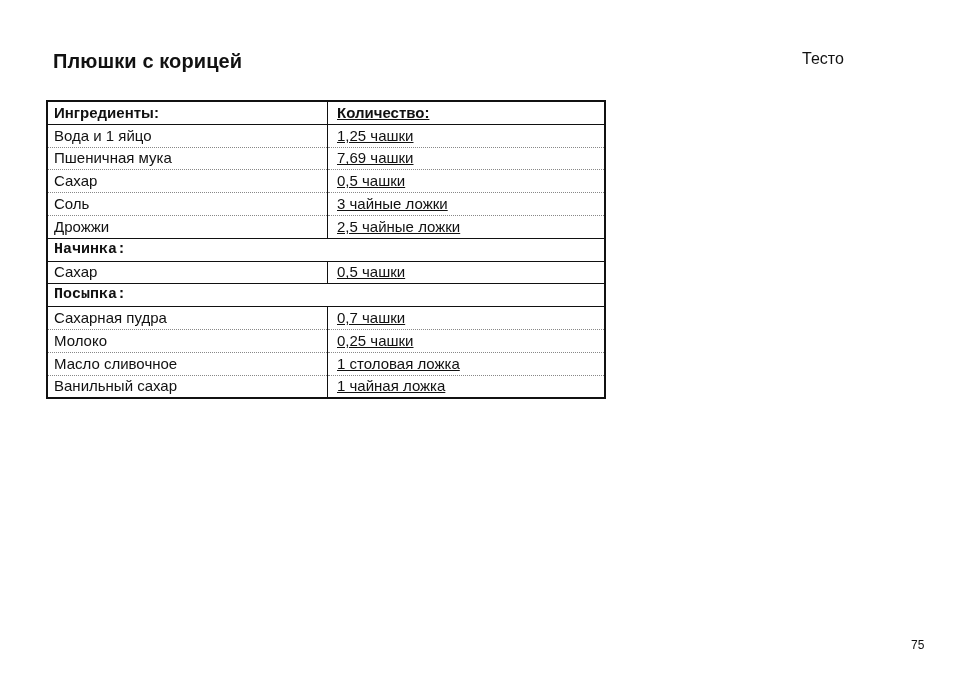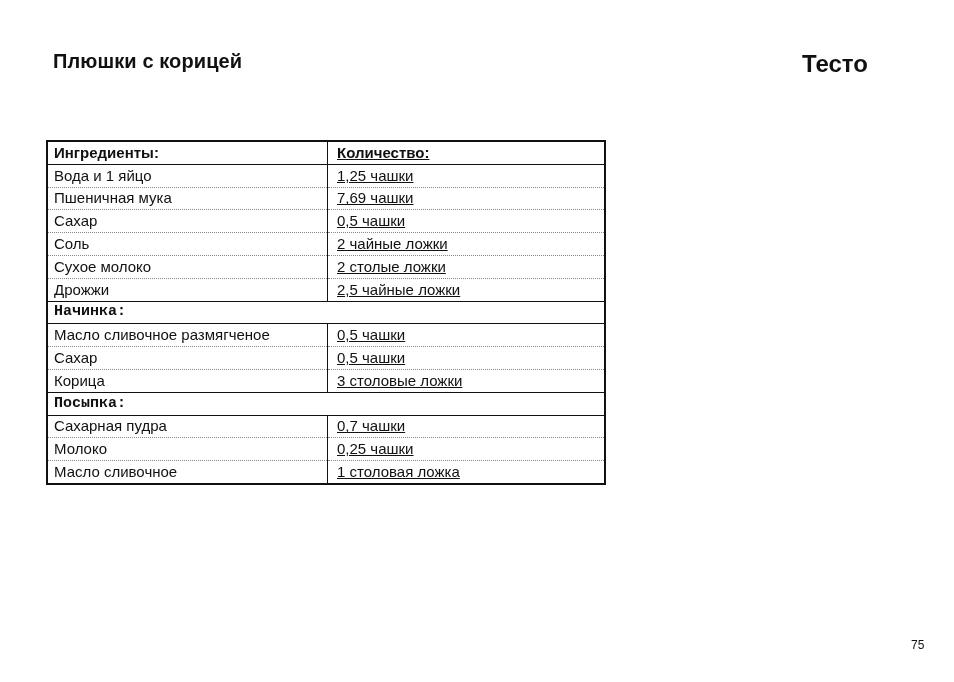--- a/index.html
+++ b/index.html
@@ -6,33 +6,32 @@
     body {
       width: 954px; height: 682px; position: relative; overflow: hidden;
       font-family: "Liberation Sans", sans-serif; color: #111111;
     }
     .title-left {
       position: absolute; left: 53px; top: 50px;
       font-size: 20px; font-weight: bold; letter-spacing: 0.1px;
     }
     .title-right {
       position: absolute; left: 802px; top: 50px;
-      font-size: 24px; font-weight: bold;
+      font-size: 16px; font-weight: normal;
     }
     .page-number {
       position: absolute; left: 911px; top: 638px;
       font-size: 12px;
     }
     table.recipe {
       position: absolute; left: 46px; top: 100px;
       width: 560px;
       border-collapse: collapse;
       border: 2px solid #111111;
       font-size: 15px;
-      margin-top: 40px;
     }
     table.recipe td {
       height: 21.8px; padding: 0 0 0 6px; line-height: 20px;
       vertical-align: middle;
       border-bottom: 1px dotted #888888;
     }
     table.recipe td.col-name { width: 273px; border-right: 1px solid #111111; }
     table.recipe td.col-qty { padding-left: 9px; text-decoration: underline; }
     table.recipe tr.head td { font-weight: bold; border-bottom: 1px solid #111111; }
     table.recipe tr.section td {
@@ -61,60 +60,52 @@
     <tr>
       <td class="col-name">Пшеничная мука</td>
       <td class="col-qty">7,69 чашки</td>
     </tr>
     <tr>
       <td class="col-name">Сахар</td>
       <td class="col-qty">0,5 чашки</td>
     </tr>
     <tr>
       <td class="col-name">Соль</td>
-      <td class="col-qty">2 чайные ложки</td>
-    </tr>
-    <tr>
-      <td class="col-name">Сухое молоко</td>
-      <td class="col-qty">2 столые ложки</td>
+      <td class="col-qty">3 чайные ложки</td>
     </tr>
     <tr class="pre-section">
       <td class="col-name">Дрожжи</td>
       <td class="col-qty">2,5 чайные ложки</td>
     </tr>
 
     <tr class="section">
       <td colspan="2">Начинка:</td>
     </tr>
 
     <tr>
-      <td class="col-name">Масло сливочное размягченое</td>
-      <td class="col-qty">0,5 чашки</td>
-    </tr>
-    <tr>
       <td class="col-name">Сахар</td>
       <td class="col-qty">0,5 чашки</td>
-    </tr>
-    <tr>
-      <td class="col-name">Корица</td>
-      <td class="col-qty">3 столовые ложки</td>
     </tr>
 
     <tr class="section">
       <td colspan="2">Посыпка:</td>
     </tr>
 
     <tr>
       <td class="col-name">Сахарная пудра</td>
       <td class="col-qty">0,7 чашки</td>
     </tr>
     <tr>
       <td class="col-name">Молоко</td>
       <td class="col-qty">0,25 чашки</td>
     </tr>
     <tr>
       <td class="col-name">Масло сливочное</td>
       <td class="col-qty">1 столовая ложка</td>
     </tr>
+    <tr class="last">
+      <td class="col-name">Ванильный сахар</td>
+      <td class="col-qty">1 чайная ложка</td>
+    </tr>
   </tbody>
 </table>
 
 <div class="page-number">75</div>
 
 </body></html>

